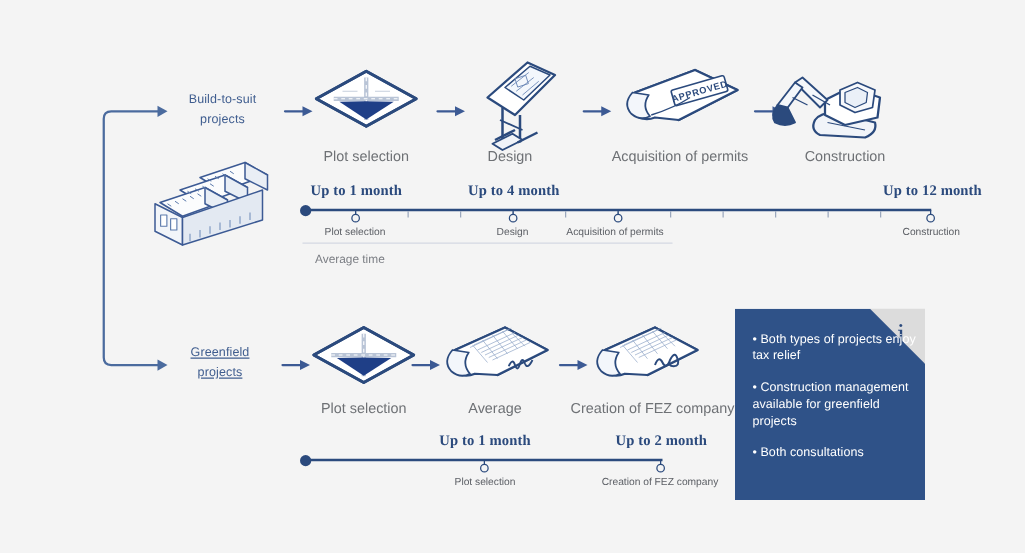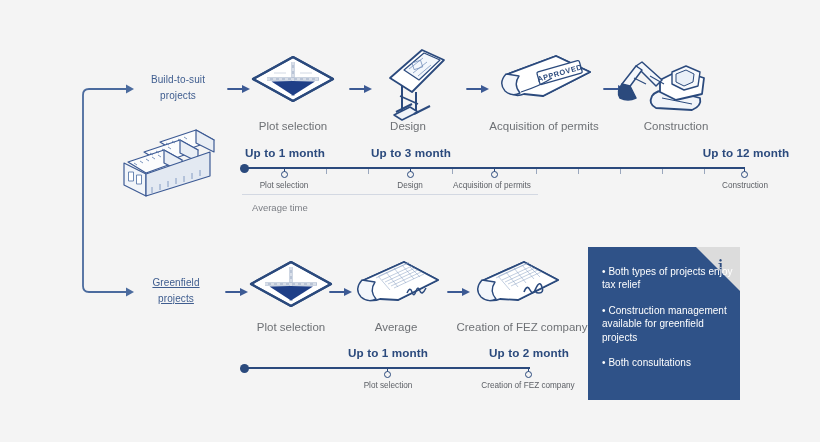--- a/index.html
+++ b/index.html
@@ -43,20 +43,21 @@
   }
 
   
   .tl-head {
     color: #2b4a7d;
     font-size: 11.7px;
     font-weight: bold;
     text-align: center;
     white-space: nowrap;
     letter-spacing: 0.1px;
+    font-family: Liberation Serif, serif;
   }
   .tl-sub {
     color: #5d6066;
     font-size: 8.2px;
     text-align: center;
     white-space: nowrap;
   }
   .tl-axis {
     background: #2b4a7d;
     height: 2px;
@@ -376,21 +377,21 @@
     <div class="abs tl-tick" style="left:422px; top:23px;"></div>
     <div class="abs tl-tick" style="left:464px; top:23px;"></div>
 
     <div class="abs tl-dot" style="left:0px; top:18px;"></div>
 
     <div class="abs tl-head" style="left:-15px; top:0px; width:120px;">Up to 1 month</div>
     <div class="abs tl-stem" style="left:44px; top:22px;"></div>
     <div class="abs tl-circle" style="left:41px; top:25px;"></div>
     <div class="abs tl-sub" style="left:-6px; top:35px; width:100px;">Plot selection</div>
 
-    <div class="abs tl-head" style="left:111px; top:0px; width:120px;">Up to 3 month</div>
+    <div class="abs tl-head" style="left:111px; top:0px; width:120px;">Up to 4 month</div>
     <div class="abs tl-stem" style="left:170px; top:22px;"></div>
     <div class="abs tl-circle" style="left:167px; top:25px;"></div>
     <div class="abs tl-sub" style="left:120px; top:35px; width:100px;">Design</div>
 
     <div class="abs tl-stem" style="left:254px; top:22px;"></div>
     <div class="abs tl-circle" style="left:251px; top:25px;"></div>
     <div class="abs tl-sub" style="left:196px; top:35px; width:112px;">Acquisition of permits</div>
 
     <div class="abs tl-head" style="left:444px; top:0px; width:124px;">Up to 12 month</div>
     <div class="abs tl-stem" style="left:504px; top:22px;"></div>

